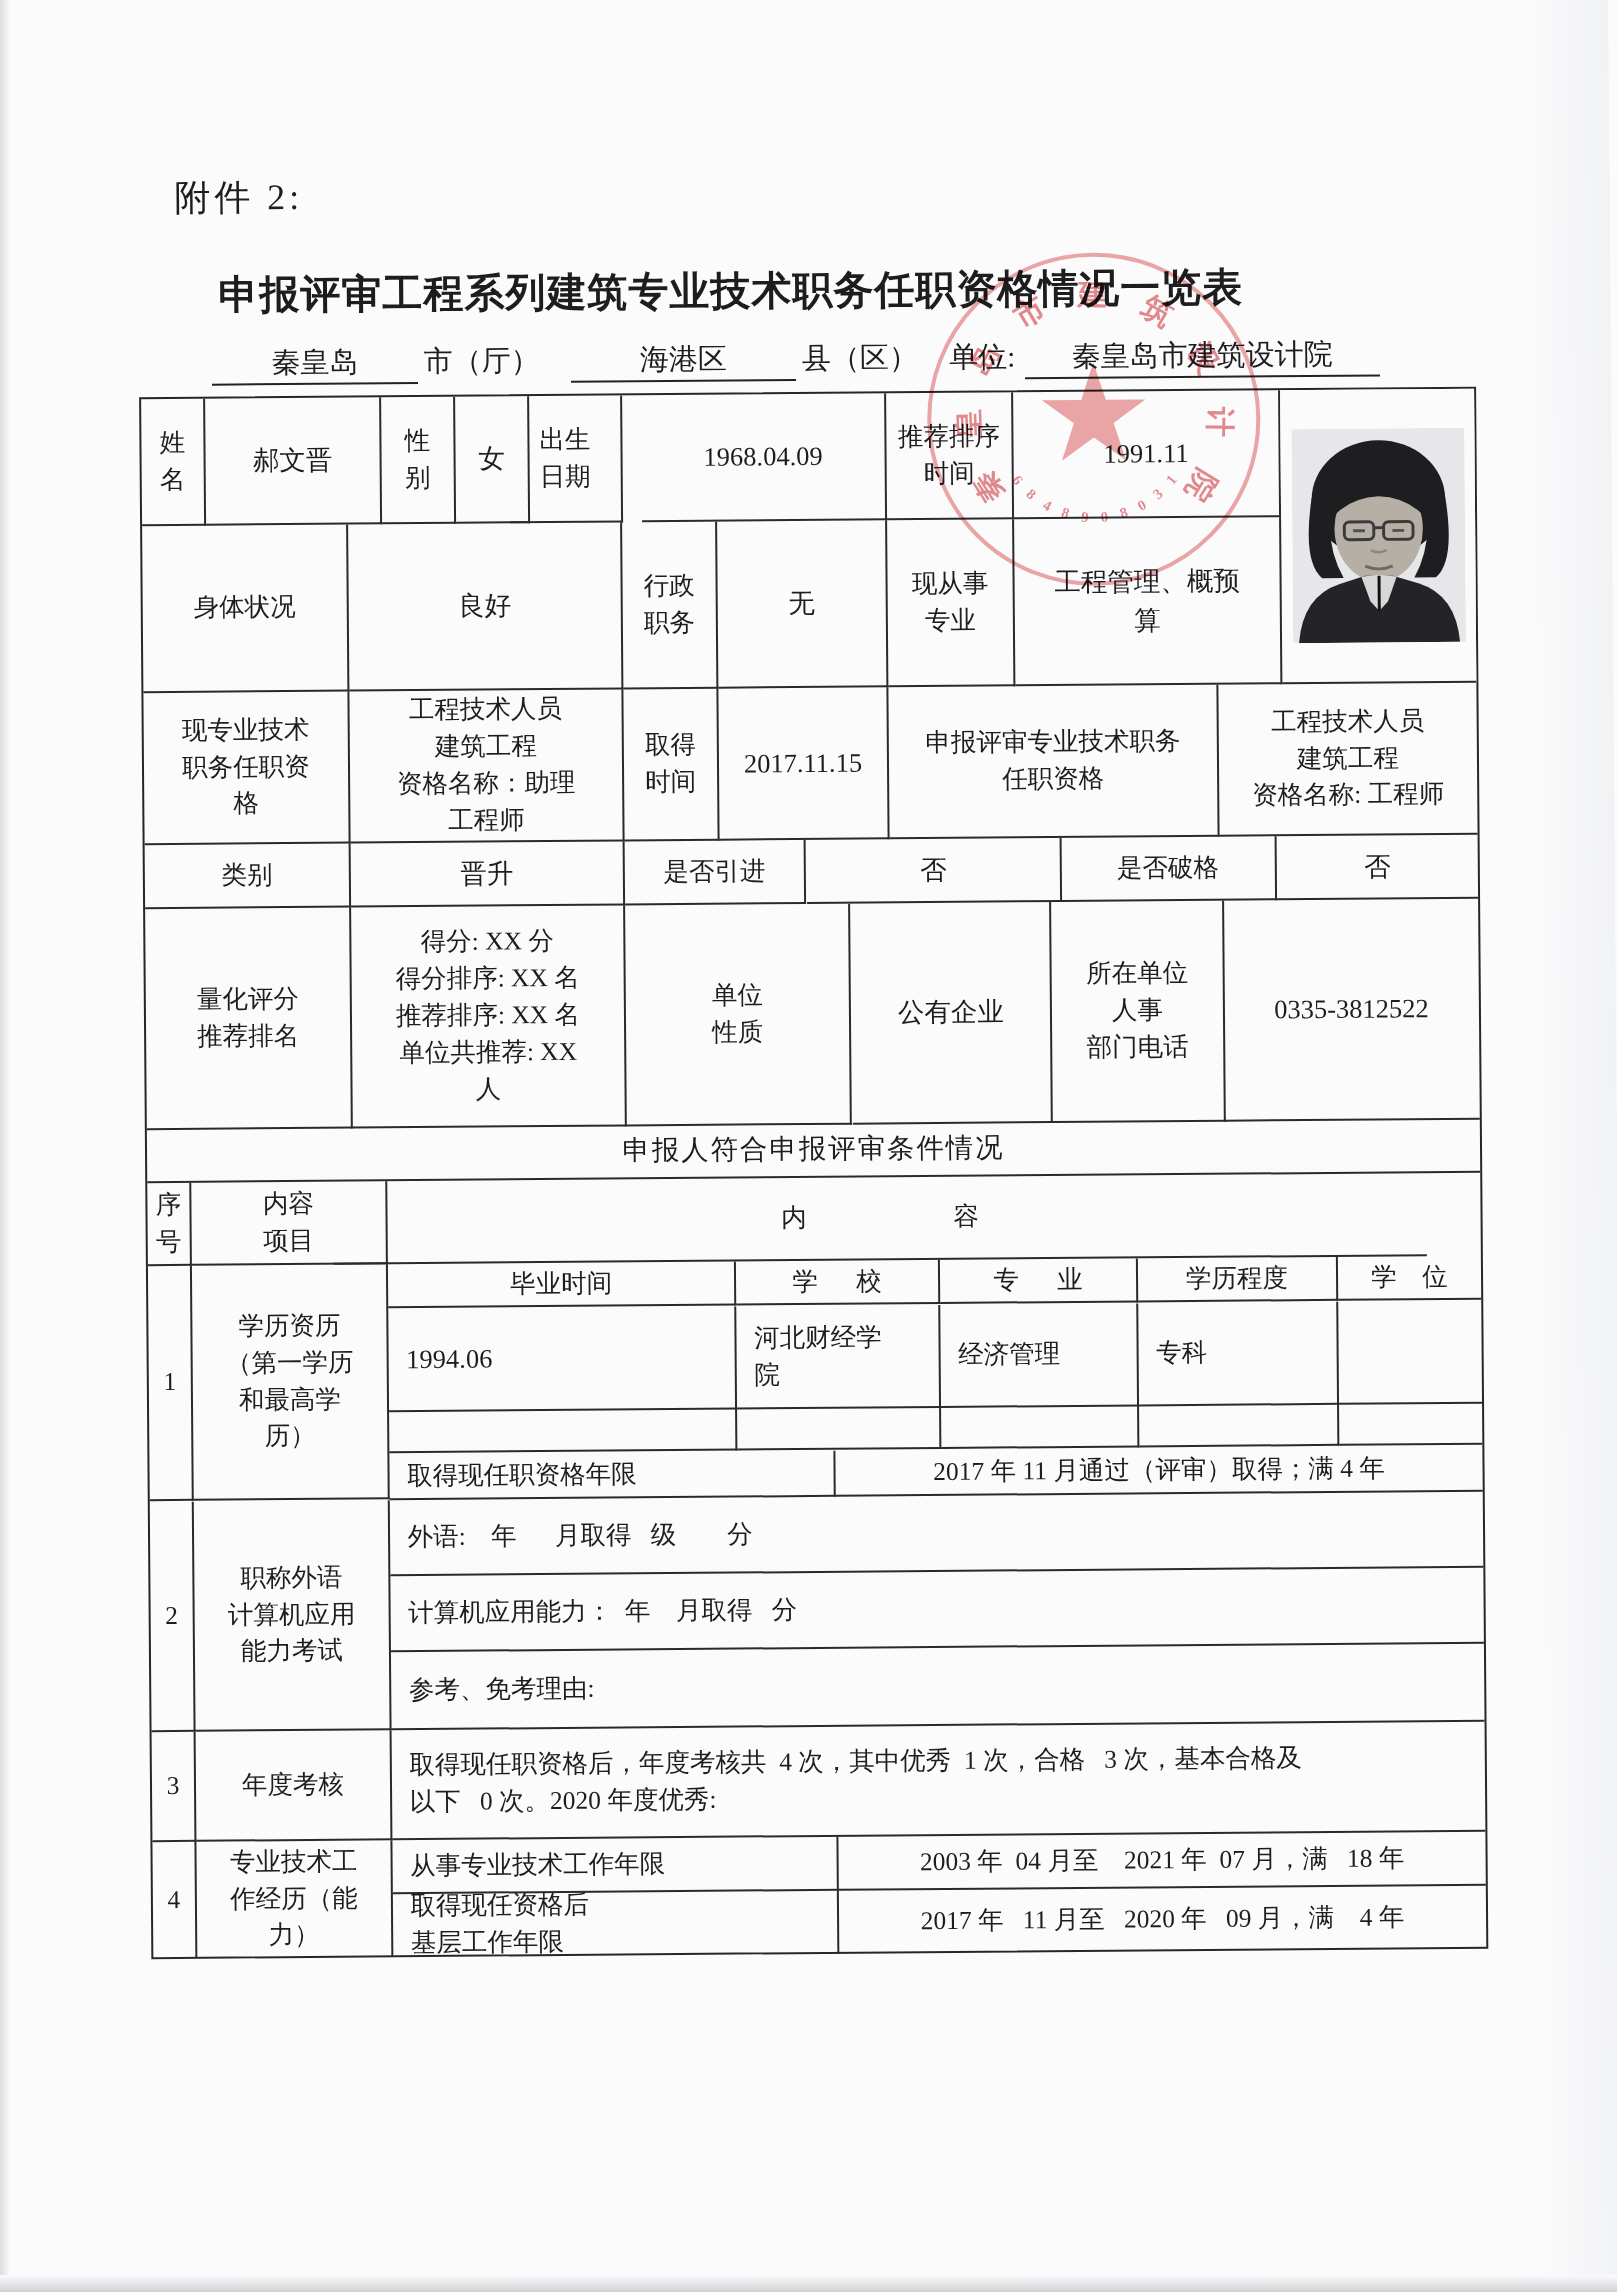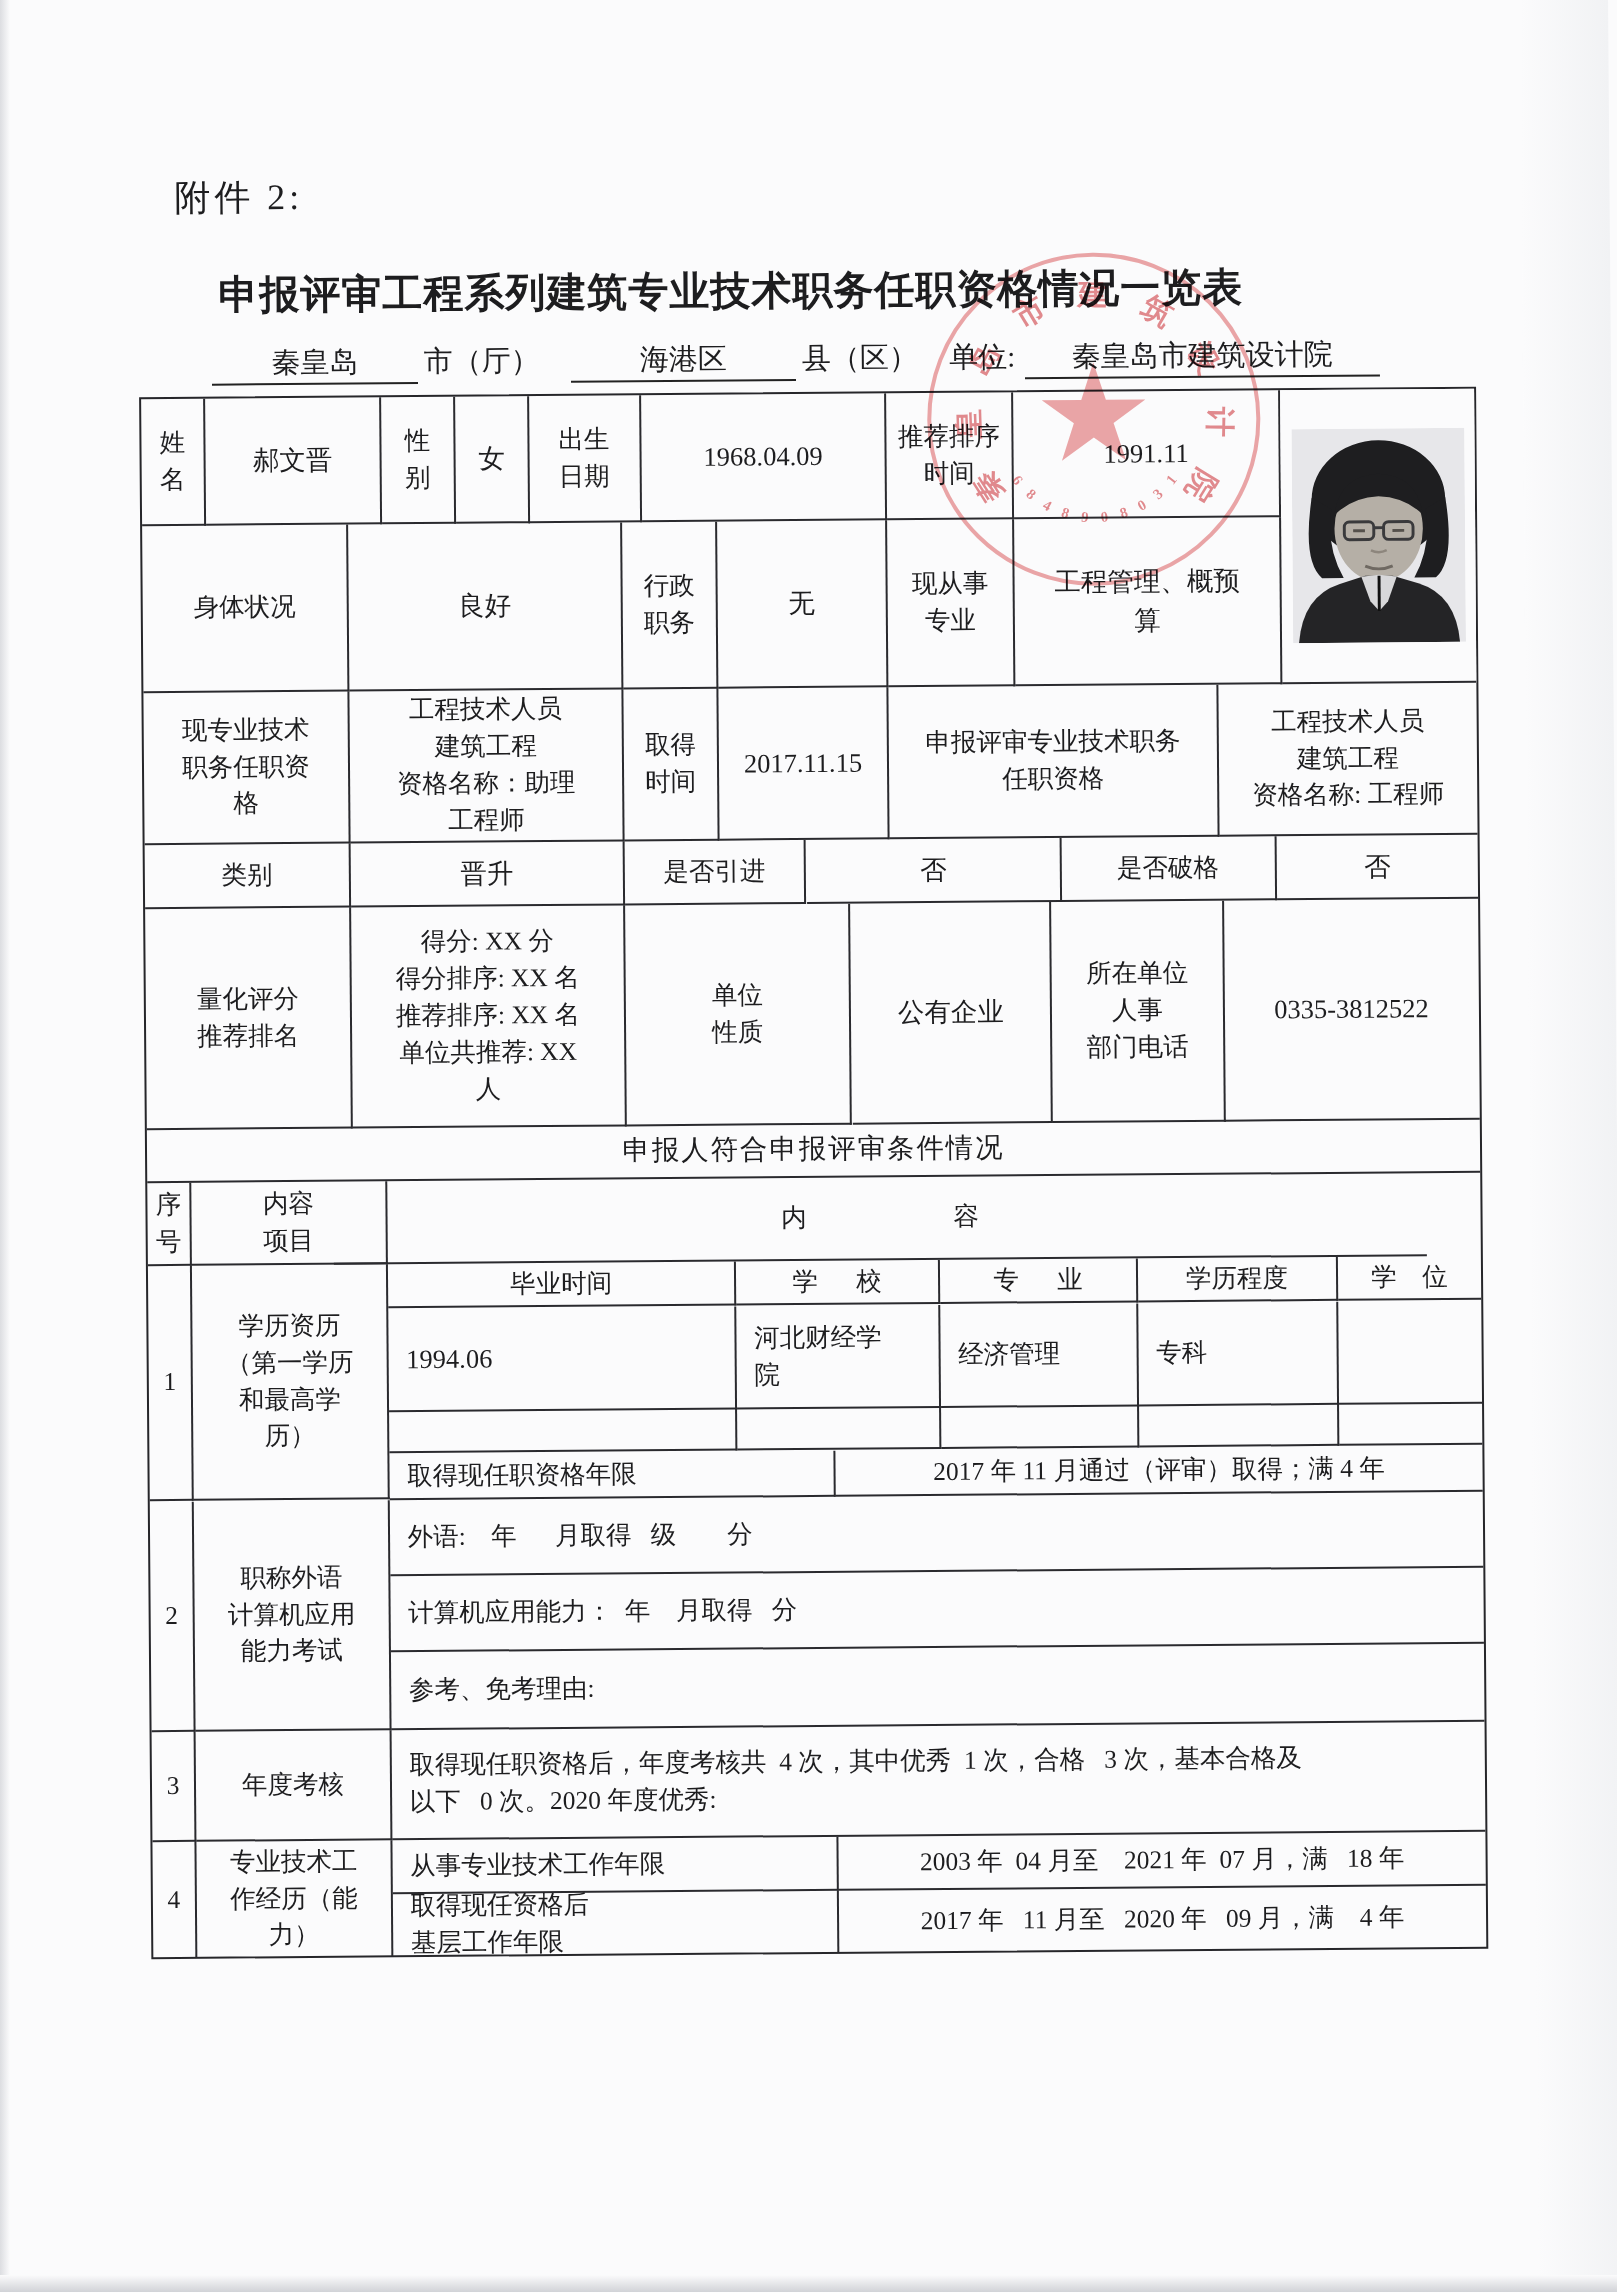--- a/index.html
+++ b/index.html
@@ -77,21 +77,21 @@
   <div class="region-line"><span class="u u1">秦皇岛</span><span class="sfx">市（厅）</span><span class="u u2">海港区</span><span class="sfx">县（区）</span><span class="ulabel">单位:</span><span class="u u3">秦皇岛市建筑设计院</span></div>
 
   <div class="tbl">
 
     <div class="c" style="left:0;top:0;width:64px;height:127px">姓
 名</div>
     <div class="c v" style="left:64px;top:0;width:176px;height:127px">郝文晋</div>
     <div class="c" style="left:240px;top:0;width:74px;height:127px">性
 别</div>
     <div class="c v" style="left:314px;top:0;width:74px;height:127px">女</div>
-    <div class="c" style="left:387px;top:0;width:113px;height:127px">出生
+    <div class="c" style="left:368px;top:0;width:113px;height:127px">出生
 日期</div>
     <div class="c v" style="left:500px;top:0;width:245px;height:127px">1968.04.09</div>
     <div class="c" style="left:745px;top:0;width:127px;height:127px">推荐排序
 时间</div>
     <div class="c v" style="left:872px;top:0;width:267px;height:127px">1991.11</div>
 
     <div class="c nr photo-cell" style="left:1139px;top:0;width:194px;height:294px">
       <svg width="173" height="214" viewBox="0 0 176 218">
         <rect x="0" y="0" width="176" height="218" fill="#e7e7ea"></rect>
         <ellipse cx="88" cy="72" rx="68" ry="60" fill="#1e1e20"></ellipse>

